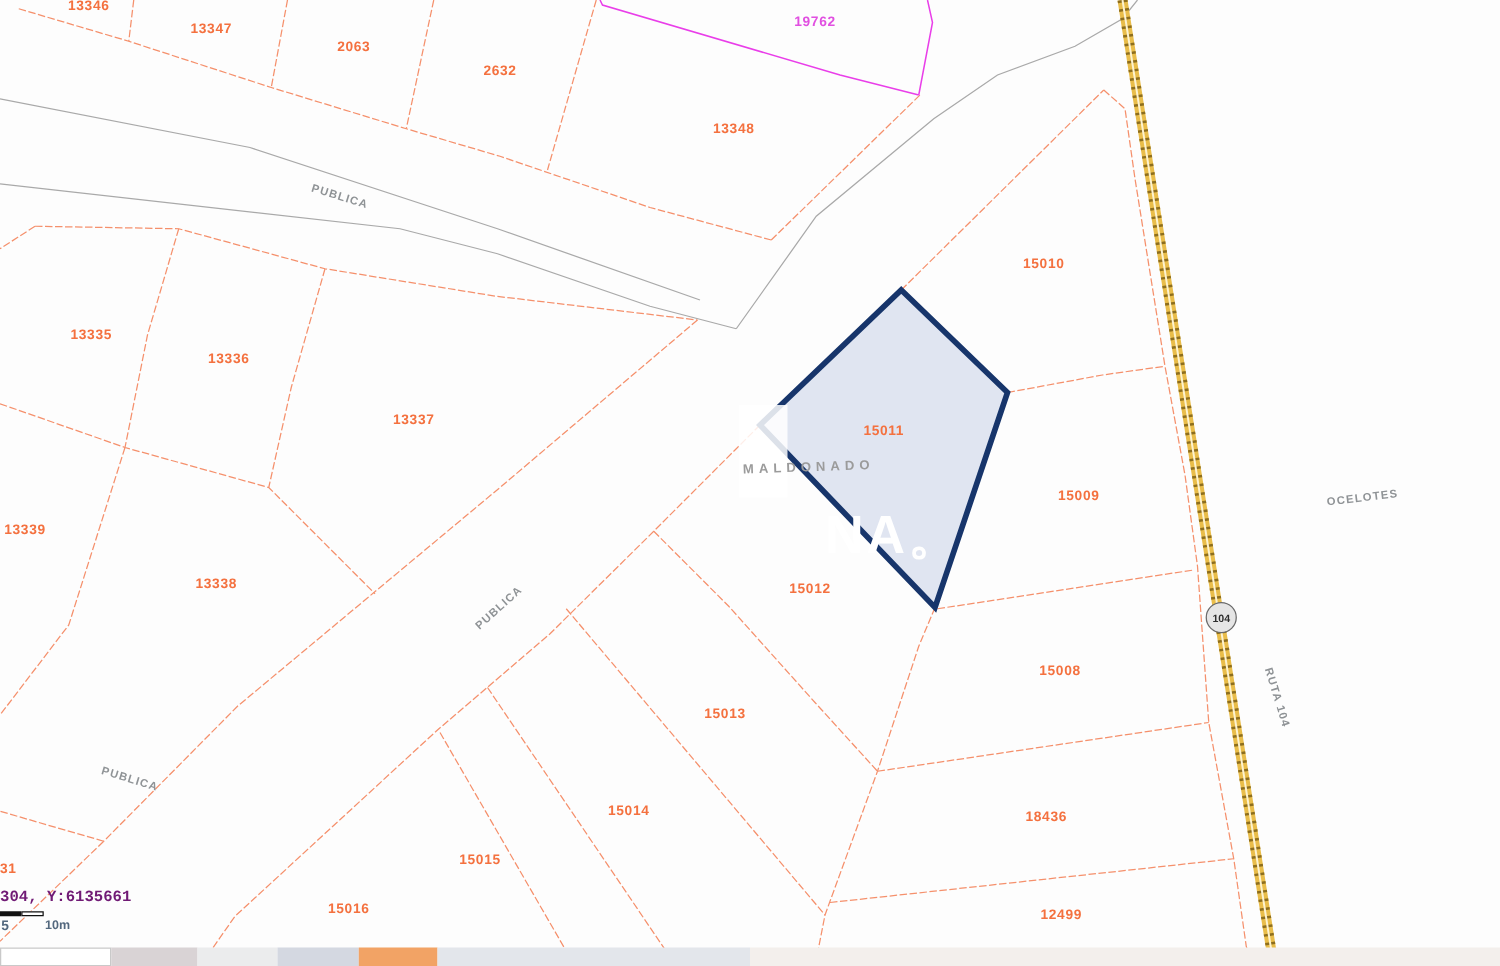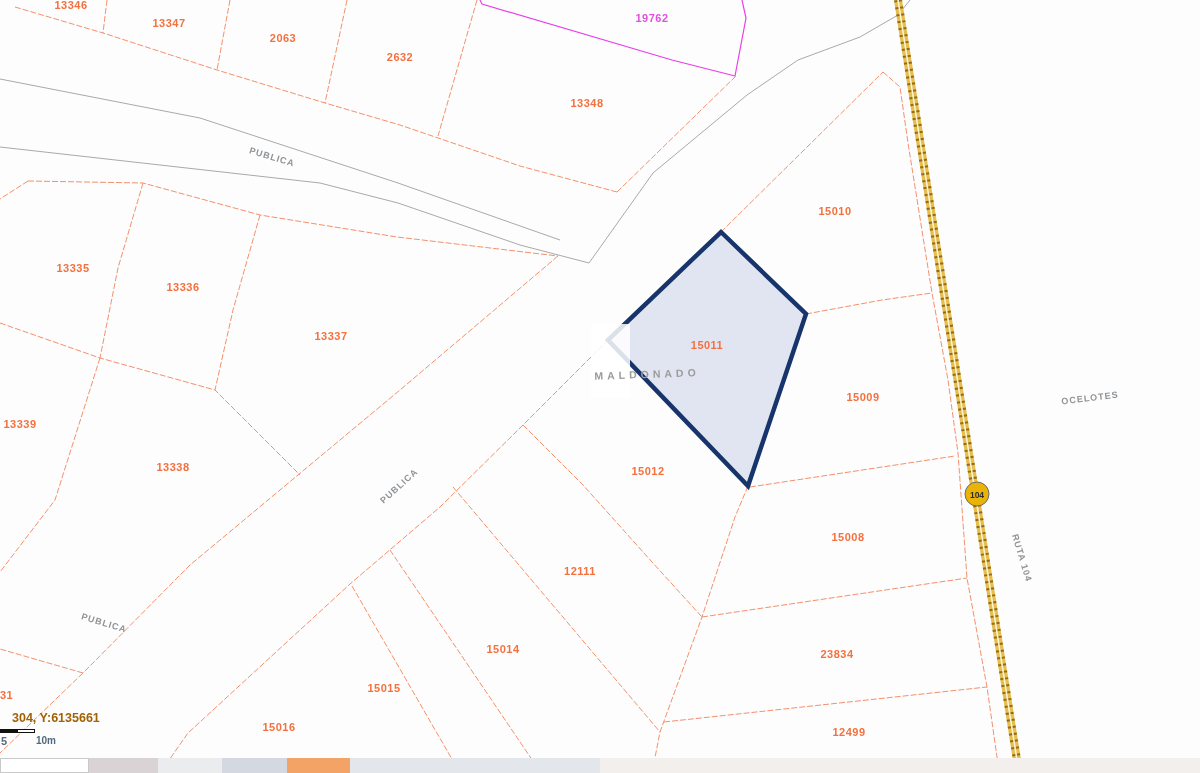--- a/index.html
+++ b/index.html
@@ -28,27 +28,27 @@
     position:absolute;left:591px;top:324px;width:39px;height:74px;
     background:#fff;opacity:.85;z-index:4;
   }
   #wm-text{
     position:absolute;left:660px;top:407px;color:#fff;font-size:43px;
     font-weight:bold;letter-spacing:2px;z-index:4;line-height:1;
     white-space:nowrap;
   }
   #shield{
     position:absolute;left:977px;top:494px;width:23px;height:23px;
-    transform:translate(-50%,-50%);background:#eab308;border:1.5px solid #6a6a6a;
+    transform:translate(-50%,-50%);background:#e5e5e5;border:1.5px solid #6a6a6a;
     border-radius:50%;display:flex;align-items:center;justify-content:center;
     font-size:8.5px;font-weight:bold;color:#2d2d2d;z-index:7;letter-spacing:0;
   }
   #coords{
-    position:absolute;left:12px;top:711px;font-size:12.5px;font-weight:bold;
-    color:#a16207;z-index:8;white-space:nowrap;
+    position:absolute;left:0px;top:711px;font-size:12.5px;font-weight:bold;
+    color:#701a75;z-index:8;white-space:nowrap;font-family:Liberation Mono, monospace;
   }
   #scalebar{position:absolute;left:0px;top:728px;width:37px;height:7px;z-index:8;}
   #scalebar .seg1{position:absolute;left:0;top:1px;width:17px;height:4px;background:#111;}
   #scalebar .seg2{position:absolute;left:17px;top:1px;width:18px;height:4px;background:#fff;border:1px solid #111;box-sizing:border-box;}
   #scale-5{position:absolute;left:1px;top:735px;font-size:11px;font-weight:bold;color:#53687e;z-index:8;}
   #scale-10m{position:absolute;left:36px;top:735px;font-size:10px;font-weight:bold;color:#53687e;z-index:8;}
   .strip{position:absolute;top:758px;height:15px;z-index:9;}
   #strip-white{left:0;width:89px;background:#fff;border:1px solid #c9c9c9;box-sizing:border-box;}
   #strip-a{left:89px;width:69px;background:#d9d3d5;}
   #strip-b{left:158px;width:64px;background:#ebeced;}
@@ -107,43 +107,44 @@
     <g>
       <line x1="898" y1="0" x2="1019" y2="773" stroke="#e9bd4a" stroke-width="8"></line>
       <line x1="898" y1="0" x2="1019" y2="773" stroke="#8d6e1e" stroke-width="8" stroke-dasharray="2 5"></line>
       <line x1="898" y1="0" x2="1019" y2="773" stroke="#fdf3d0" stroke-width="1.6"></line>
     </g>
 
     <polygon points="721,232 806,314 748,486 608,340" fill="#dde3f0" fill-opacity="0.92" stroke="#17356b" stroke-width="4.5"></polygon>
   </svg>
 
   <div id="wm-logo-rect"></div>
+  <div id="wm-text">NA。</div>
   <div id="maldonado" class="rotm2">MALDONADO</div>
 
   <div class="lbl" style="left:71px;top:5px">13346</div>
   <div class="lbl" style="left:169px;top:23px">13347</div>
   <div class="lbl" style="left:283px;top:38px">2063</div>
   <div class="lbl" style="left:400px;top:57px">2632</div>
   <div class="lbl magenta" style="left:652px;top:18px">19762</div>
   <div class="lbl" style="left:587px;top:103px">13348</div>
   <div class="lbl" style="left:73px;top:268px">13335</div>
   <div class="lbl" style="left:183px;top:287px">13336</div>
   <div class="lbl" style="left:331px;top:336px">13337</div>
   <div class="lbl" style="left:20px;top:424px">13339</div>
   <div class="lbl" style="left:173px;top:467px">13338</div>
   <div class="lbl" style="left:835px;top:211px">15010</div>
   <div class="lbl" style="left:707px;top:345px;z-index:6">15011</div>
   <div class="lbl" style="left:863px;top:397px">15009</div>
   <div class="lbl" style="left:648px;top:471px">15012</div>
-  <div class="lbl" style="left:580px;top:571px">12111</div>
+  <div class="lbl" style="left:580px;top:571px">15013</div>
   <div class="lbl" style="left:503px;top:649px">15014</div>
   <div class="lbl" style="left:384px;top:688px">15015</div>
   <div class="lbl" style="left:279px;top:727px">15016</div>
   <div class="lbl" style="left:848px;top:537px">15008</div>
-  <div class="lbl" style="left:837px;top:654px">23834</div>
+  <div class="lbl" style="left:837px;top:654px">18436</div>
   <div class="lbl" style="left:849px;top:732px">12499</div>
   <div class="lbl" style="left:0px;top:695px;transform:translate(0,-50%)">31</div>
 
   <div class="lbl gray rot17" style="left:272px;top:157px">PUBLICA</div>
   <div class="lbl gray rotm42" style="left:399px;top:486px">PUBLICA</div>
   <div class="lbl gray rot17" style="left:104px;top:623px">PUBLICA</div>
   <div class="lbl gray rotm7" style="left:1090px;top:398px">OCELOTES</div>
   <div class="lbl gray rot73" style="left:1022px;top:558px">RUTA 104</div>
   <div id="shield">104</div>
 

